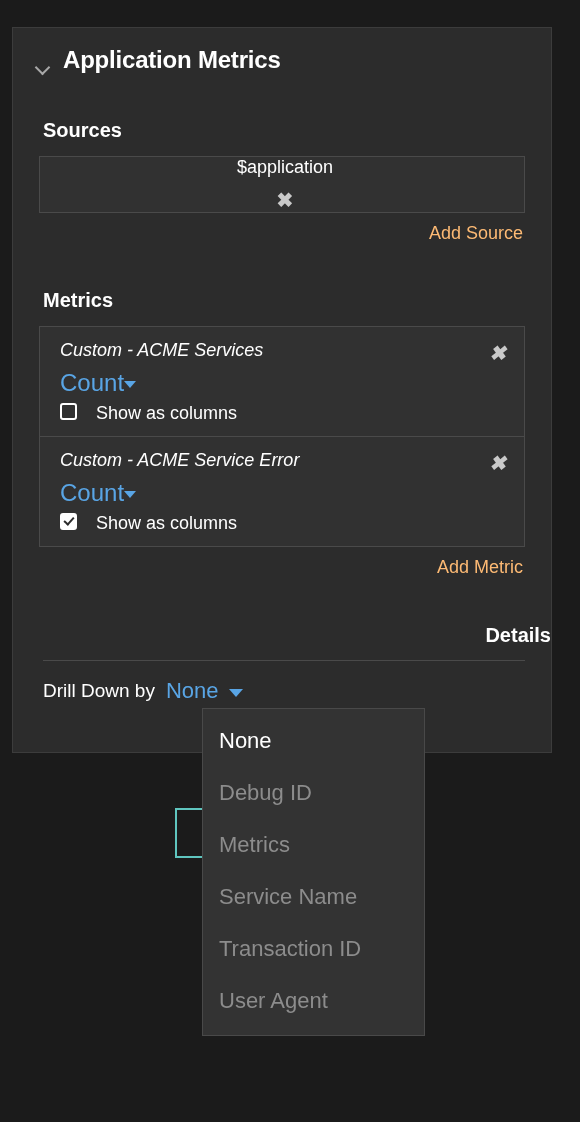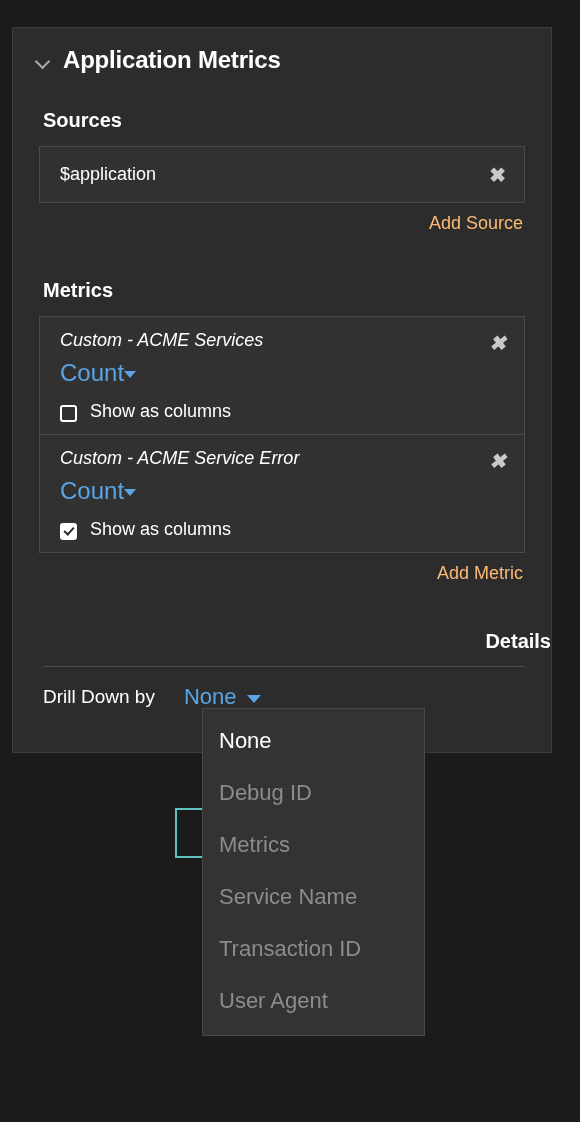--- a/index.html
+++ b/index.html
@@ -23,21 +23,21 @@
     top: 27px;
     width: 540px;
     height: 726px;
     box-sizing: border-box;
     background: #2c2c2c;
     border: 1px solid #3c3c3c;
   }
 
   .panel-header {
     display: flex;
-    align-items: center;
+    align-items: flex-end;
     gap: 13px;
     padding: 18px 0 0 22px;
   }
   .chevron-down {
     width: 15px;
     height: 15px;
     position: relative;
     flex: none;
   }
   .chevron-down::before {
@@ -59,41 +59,42 @@
   }
 
   
   .section-title {
     font-size: 20px;
     font-weight: bold;
     color: #ffffff;
     margin: 0;
     padding: 0 0 0 30px;
   }
-  .sect-sources { margin-top: 35px; }
+  .sect-sources { margin-top: 45px; }
   .sect-metrics { margin-top: 45px; }
   .sect-details { margin-top: 46px; text-align: right; }
 
   .section-body {
     padding: 0 26px 0 26px;
   }
 
   
   .row-box {
     box-sizing: border-box;
     border: 1px solid #4a4a4a;
     background: #313131;
     position: relative;
   }
   .source-box {
     margin-top: 14px;
     height: 57px;
     display: flex;
     align-items: center;
     padding: 0 14px 0 20px;
+    flex-direction: column;
   }
   .source-text {
     font-size: 18px;
     color: #ffffff;
     flex: 1;
   }
 
   .x-btn {
     font-size: 20px;
     line-height: 1;
@@ -141,23 +142,23 @@
   .caret {
     width: 0; height: 0;
     border-left: 6px solid transparent;
     border-right: 6px solid transparent;
     border-top: 7px solid #59a5e5;
     margin-top: 2px;
   }
 
   .cb-row {
     display: flex;
-    align-items: flex-end;
-    gap: 13px;
-    margin-top: 14px;
+    align-items: flex-start;
+    gap: 19px;
+    margin-top: 6px;
     cursor: pointer;
   }
   .checkbox {
     width: 17px;
     height: 17px;
     box-sizing: border-box;
     border-radius: 3px;
     border: 2px solid #ffffff;
     position: relative;
     flex: none;
@@ -183,21 +184,21 @@
 
   
   .divider {
     height: 1px;
     background: #4a4a4a;
     margin: 13px 26px 0 30px;
   }
   .drill-row {
     display: flex;
     align-items: center;
-    gap: 29px;
+    gap: 11px;
     padding: 17px 0 0 30px;
   }
   .drill-label {
     font-size: 19px;
     color: #ffffff;
   }
   .drill-value {
     display: inline-flex;
     align-items: center;
     gap: 10px;

